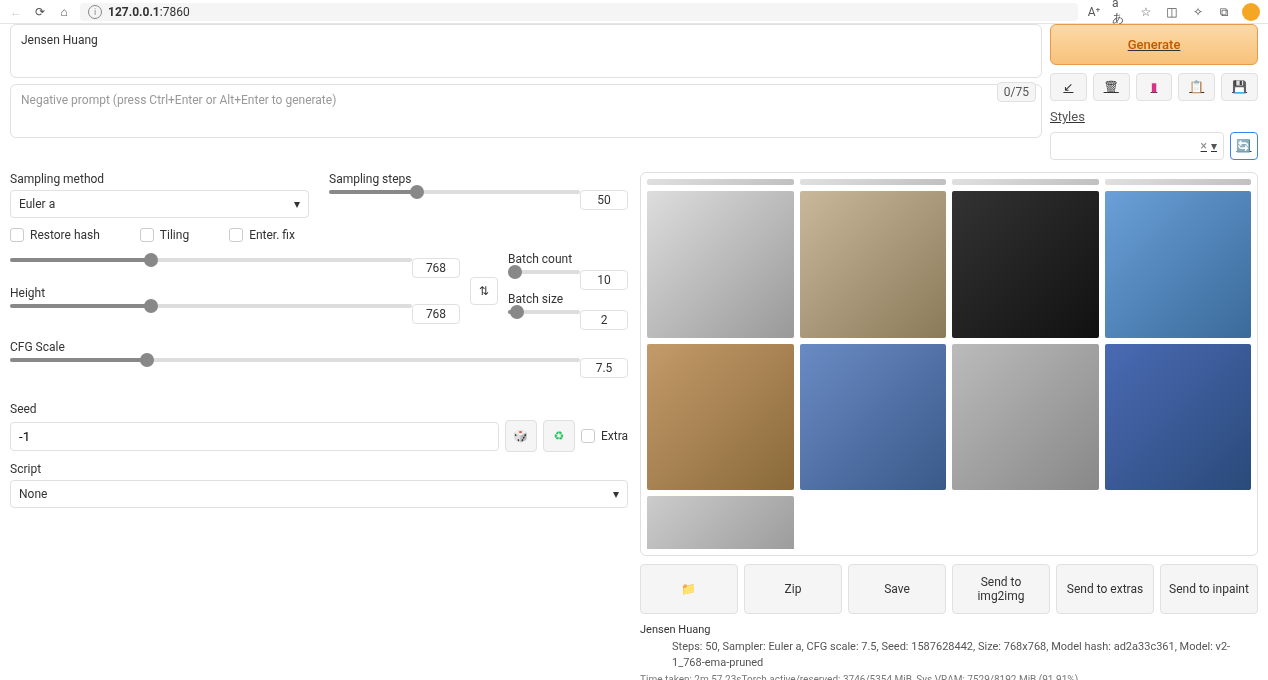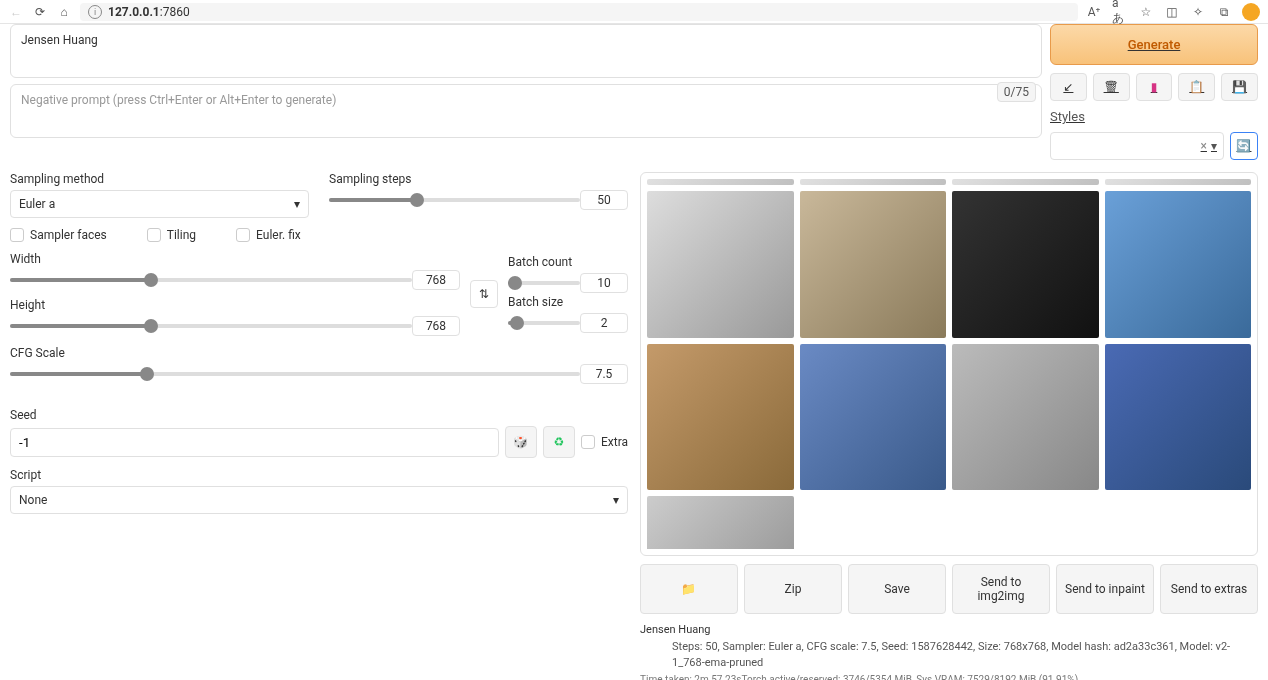--- a/index.html
+++ b/index.html
@@ -28,21 +28,21 @@
 .styles-input .caret { color: #555; }
 .refresh-btn { width: 28px; height: 28px; background: #fff; border: 1px solid #3b82f6; border-radius: 4px; display: flex; align-items: center; justify-content: center; color: #3b82f6; cursor: pointer; }
 .styles-row { display: flex; gap: 6px; align-items: center; }
 .main { display: flex; gap: 12px; margin-top: 12px; }
 .left { flex: 1; max-width: 620px; }
 .right { flex: 1; }
 .field-label { font-size: 12px; color: #333; margin-bottom: 4px; }
 .row { display: flex; gap: 20px; margin-bottom: 10px; }
 .col { flex: 1; }
 .select { border: 1px solid #e0e0e0; border-radius: 4px; padding: 6px 8px; display: flex; justify-content: space-between; align-items: center; cursor: pointer; }
-.slider-row { display: flex; align-items: center; gap: 0; }
+.slider-row { display: flex; align-items: flex-start; gap: 0; }
 .slider { flex: 1; height: 4px; background: #ddd; border-radius: 2px; position: relative; }
 .slider-fill { height: 100%; background: #888; border-radius: 2px; }
 .slider-thumb { width: 14px; height: 14px; background: #888; border-radius: 50%; position: absolute; top: -5px; transform: translateX(-50%); }
 .slider-val { width: 48px; border: 1px solid #e0e0e0; border-radius: 4px; padding: 2px 6px; text-align: center; font-size: 12px; }
 .checks { display: flex; gap: 40px; margin-bottom: 10px; }
 .check { display: flex; align-items: center; gap: 6px; font-size: 12px; }
 .check .box { width: 14px; height: 14px; border: 1px solid #ccc; border-radius: 3px; }
 .dims-row { display: flex; gap: 10px; align-items: center; margin-bottom: 10px; }
 .dims-col { flex: 1; }
 .swap-btn { width: 28px; height: 28px; border: 1px solid #e0e0e0; border-radius: 4px; display: flex; align-items: center; justify-content: center; cursor: pointer; align-self: center; }
@@ -129,35 +129,34 @@
                 <div class="slider-thumb" style="left:35%"></div>
               </div>
             <div class="slider-val">50</div>
           </div>
         </div>
       </div>
 
       <div class="checks">
         <label class="check">
             <span class="box"></span>
-            <span>Sampler faces</span>
+            <span>Restore hash</span>
           </label>
         <label class="check">
             <span class="box"></span>
             <span>Tiling</span>
           </label>
         <label class="check">
             <span class="box"></span>
-            <span>Euler. fix</span>
+            <span>Enter. fix</span>
           </label>
       </div>
 
       <div class="dims-row">
         <div class="dims-col">
-          <div class="field-label">Width</div>
           <div class="slider-row">
             <div class="slider">
                 <div class="slider-fill" style="width:35%"></div>
                 <div class="slider-thumb" style="left:35%"></div>
               </div>
             <div class="slider-val">768</div>
           </div>
           <div class="field-label" style="margin-top:8px">Height</div>
           <div class="slider-row">
             <div class="slider">
@@ -242,22 +241,22 @@
             <div class="thumb" style="background:linear-gradient(135deg,#ccc,#999);aspect-ratio:1/0.45"></div>
           </div>
         </div>
       </div>
 
       <div class="output-btns">
         <div class="out-btn">📁</div>
         <div class="out-btn">Zip</div>
         <div class="out-btn">Save</div>
         <div class="out-btn">Send to img2img</div>
+        <div class="out-btn">Send to extras</div>
         <div class="out-btn">Send to inpaint</div>
-        <div class="out-btn">Send to extras</div>
       </div>
 
       <div class="info-text">
         <div>Jensen Huang</div>
         <div class="line2">Steps: 50, Sampler: Euler a, CFG scale: 7.5, Seed: 1587628442, Size: 768x768, Model hash: ad2a33c361, Model: v2-1_768-ema-pruned</div>
         <div class="line3">Time taken: 2m 57.23sTorch active/reserved: 3746/5354 MiB, Sys VRAM: 7529/8192 MiB (91.91%)</div>
       </div>
     </div>
   </div>
 

